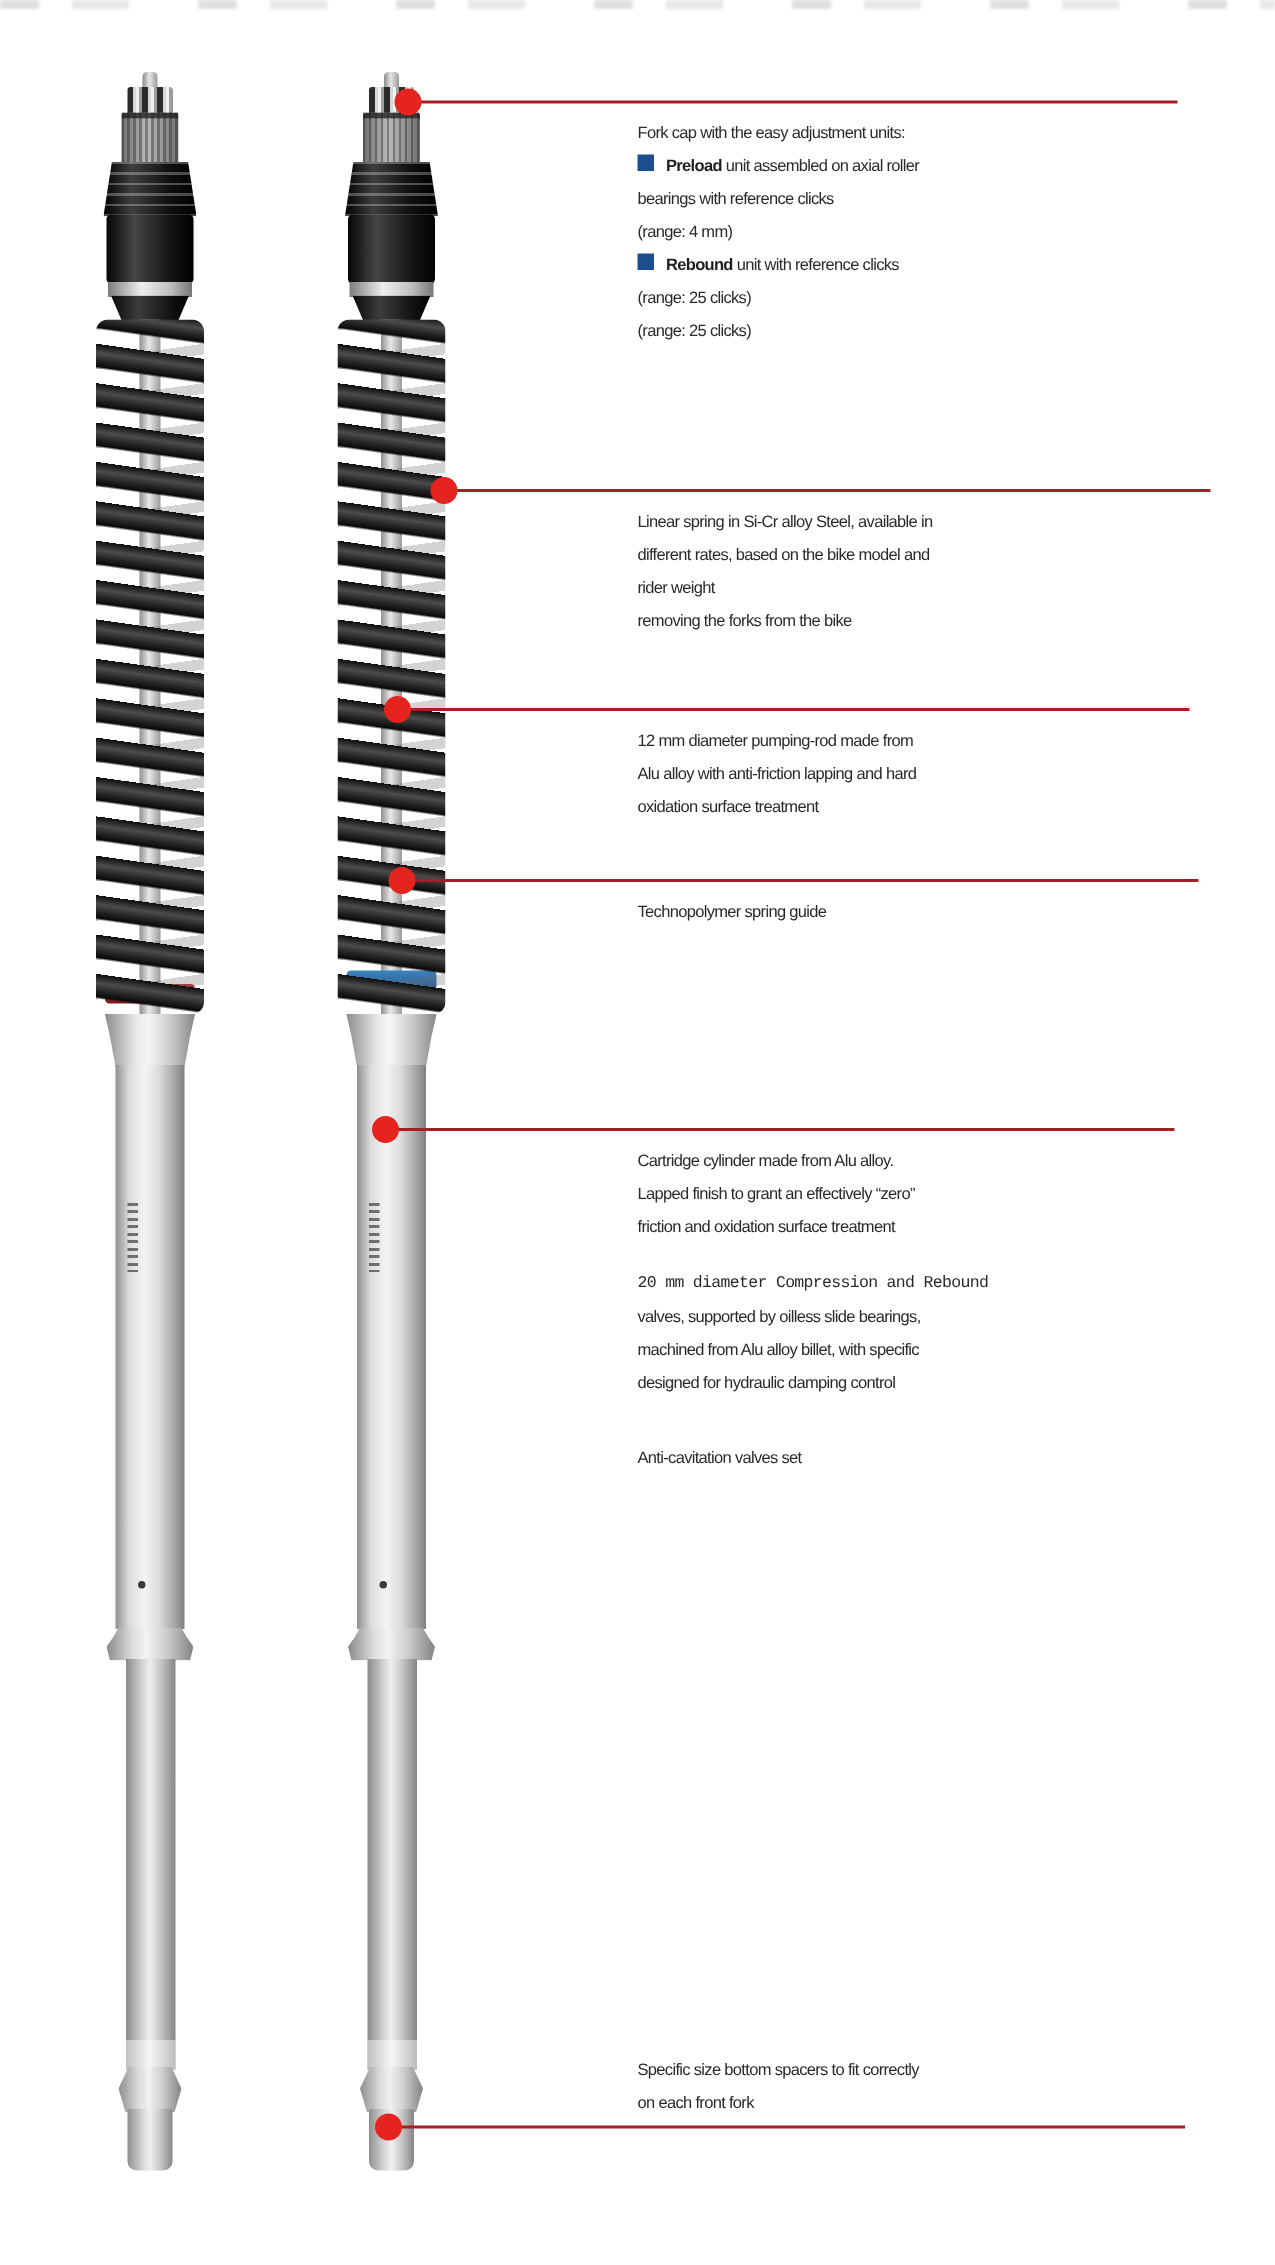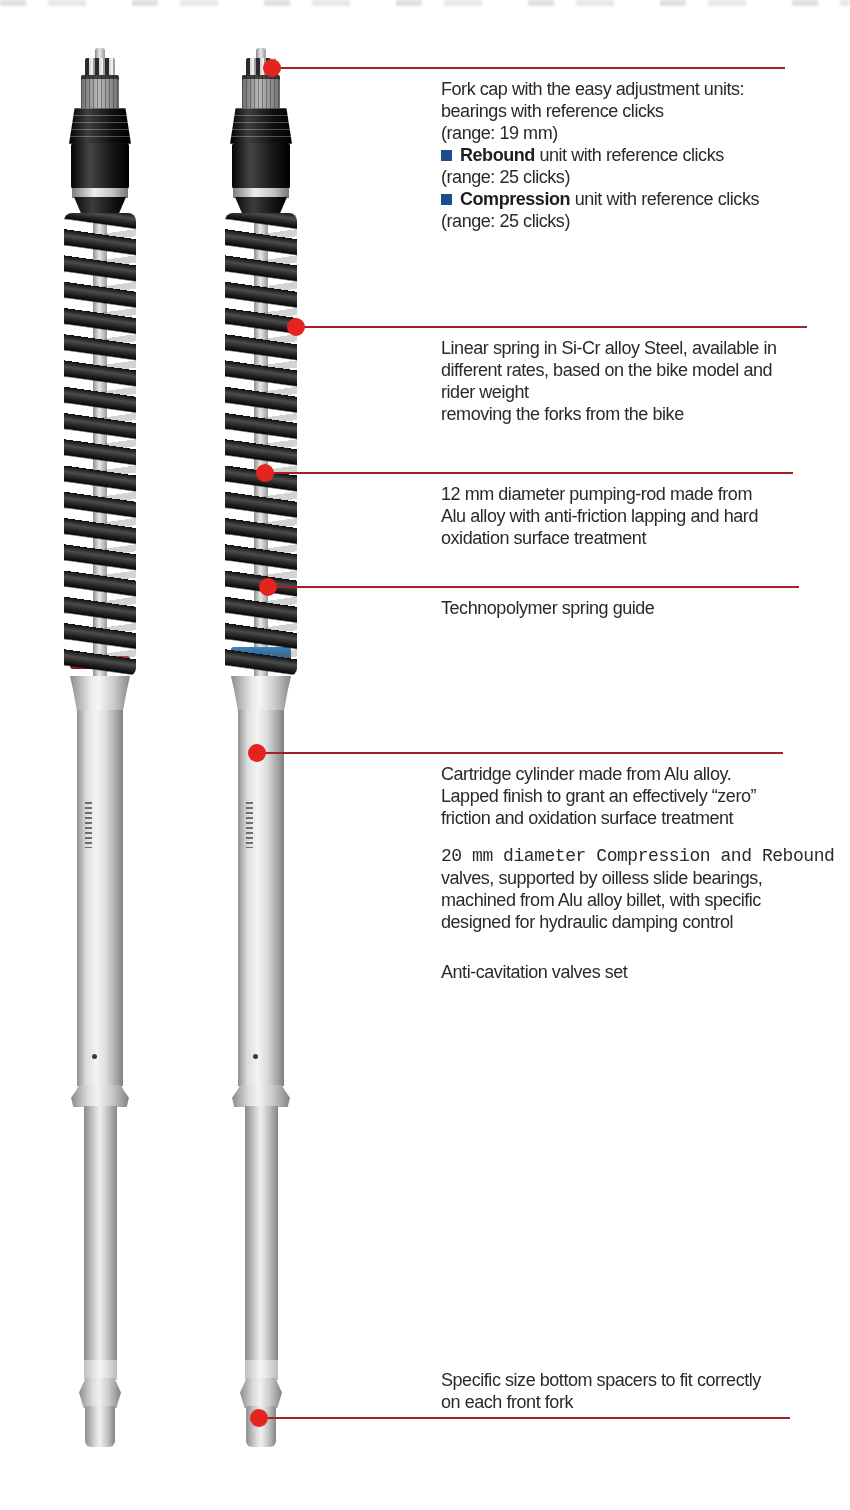--- a/index.html
+++ b/index.html
@@ -4,21 +4,21 @@
 <style>
   html,body{margin:0;padding:0;background:#ffffff;}
   .page{position:relative;width:850px;height:1510px;background:#fff;overflow:hidden;
         font-family:"Liberation Sans", sans-serif;}
   
   .top-remnant{position:absolute;top:0;left:0;width:850px;height:6px;opacity:.35;filter:blur(1px);
     background:repeating-linear-gradient(90deg, rgba(120,128,135,.7) 0 26px, transparent 26px 48px,
      rgba(140,148,155,.6) 48px 86px, transparent 86px 132px);}
 
   
-  .ann{position:absolute;left:441px;color:#2a2a2a;font-size:18px;line-height:22px;
+  .ann{position:absolute;left:425px;color:#2a2a2a;font-size:11px;line-height:22px;
        letter-spacing:-0.45px;white-space:nowrap;}
   .tline{white-space:nowrap;}
   .tline b{font-weight:bold;color:#1e1e1e;}
   .gap-xs{margin-top:3px;}
   .gap-sm{margin-top:16px;font-family:Liberation Mono, monospace;}
   .gap-lg{margin-top:28px;}
   .bullet{display:inline-block;width:11px;height:11px;background:#1b4e8c;margin-right:8px;
           vertical-align:baseline;}
 
   
@@ -148,25 +148,25 @@
 
   <div class="cdot" style="top:59px;left:263px"></div>
   <div class="cdot" style="top:318px;left:287px"></div>
   <div class="cdot" style="top:464px;left:256px"></div>
   <div class="cdot" style="top:578px;left:259px"></div>
   <div class="cdot" style="top:744px;left:248px"></div>
   <div class="cdot" style="top:1409px;left:250px"></div>
 
   <div class="ann" style="top:78px">
       <div class="tline">Fork cap with the easy adjustment units:</div>
+      <div class="tline"><span class="bullet"></span><b>Preload</b> unit assembled on axial roller</div>
       <div class="tline">bearings with reference clicks</div>
-      <div class="tline">(range: 19 mm)</div>
+      <div class="tline">(range: 4 mm)</div>
       <div class="tline"><span class="bullet"></span><b>Rebound</b> unit with reference clicks</div>
       <div class="tline">(range: 25 clicks)</div>
-      <div class="tline"><span class="bullet"></span><b>Compression</b> unit with reference clicks</div>
       <div class="tline">(range: 25 clicks)</div>
     </div>
   <div class="ann" style="top:337px">
       <div class="tline">Linear spring in Si-Cr alloy Steel, available in</div>
       <div class="tline">different rates, based on the bike model and</div>
       <div class="tline">rider weight</div>
       <div class="tline">removing the forks from the bike</div>
     </div>
   <div class="ann" style="top:483px">
       <div class="tline">12 mm diameter pumping-rod made from</div>

